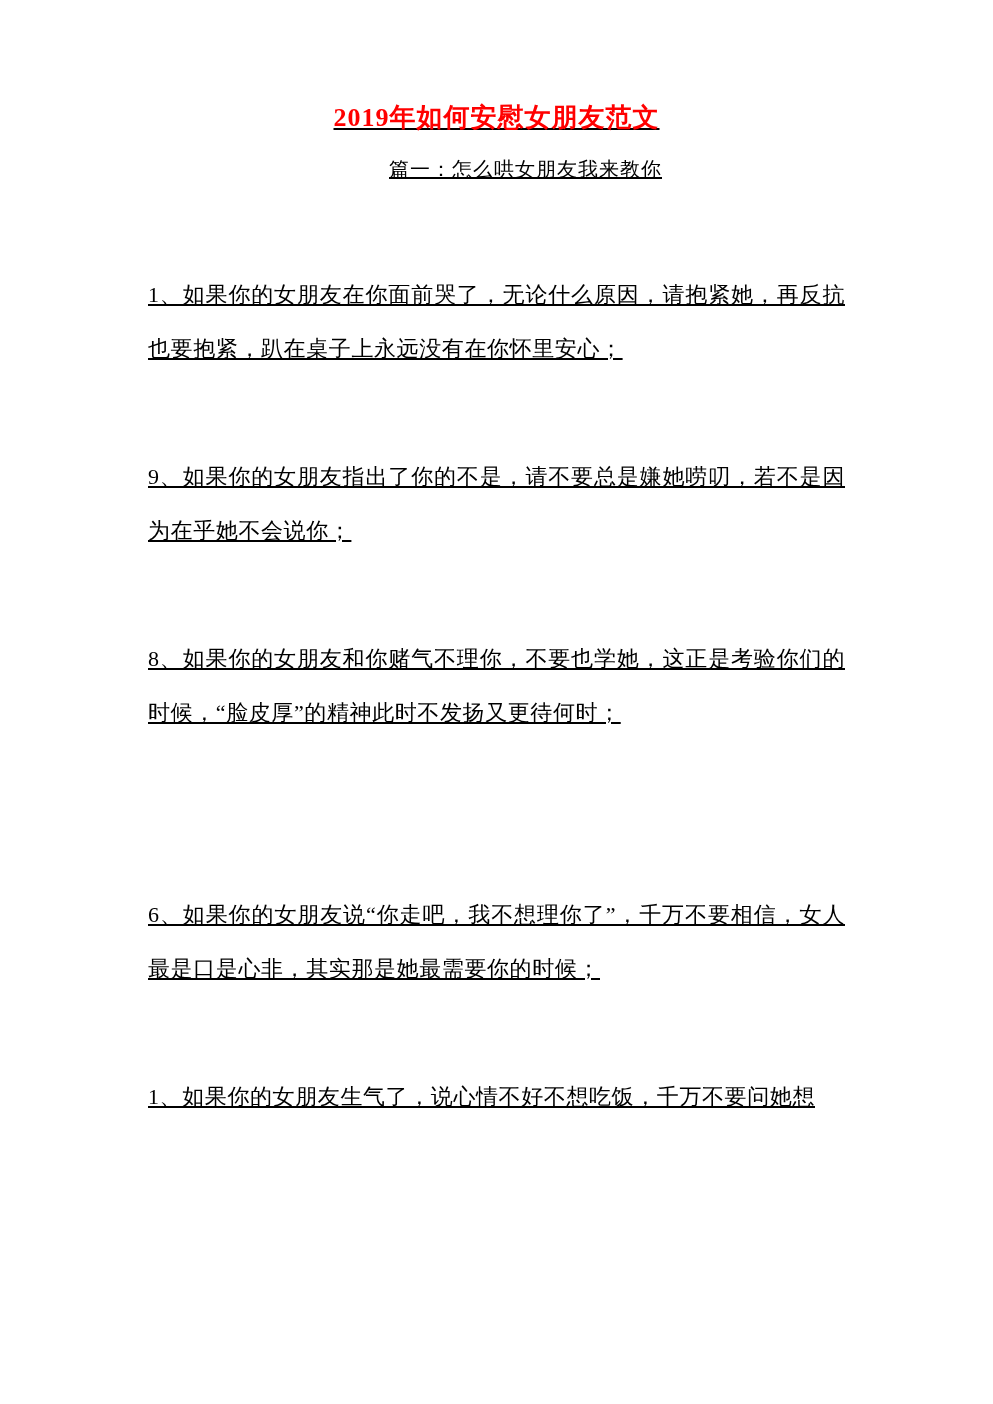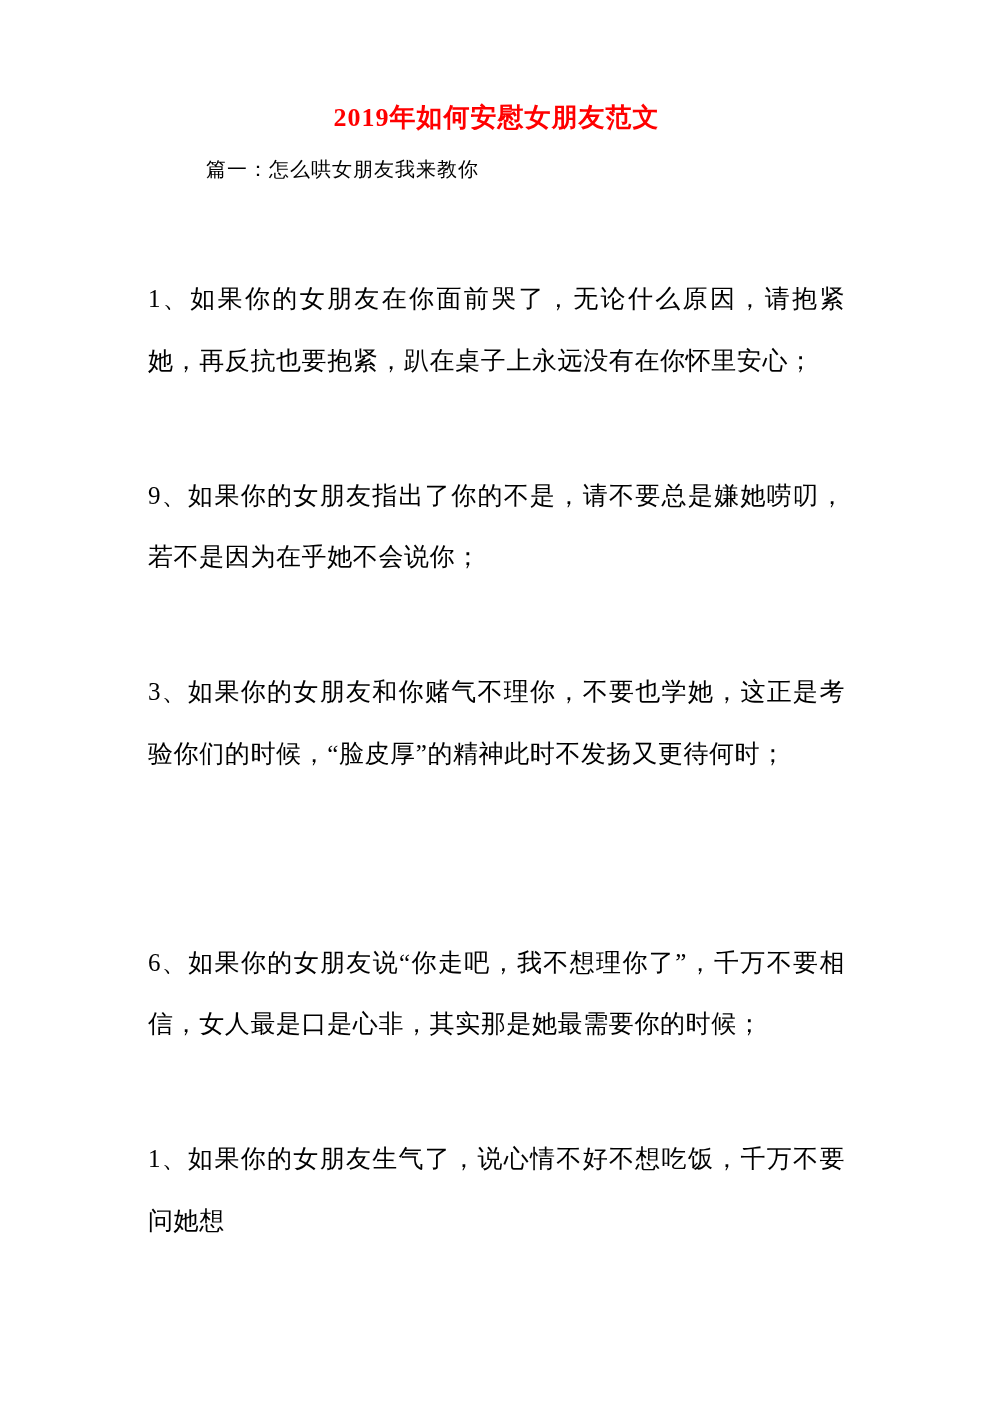--- a/index.html
+++ b/index.html
@@ -13,39 +13,41 @@
     font-family: "Liberation Serif", "DejaVu Serif", serif;
     color: #000000;
     overflow: hidden;
   }
   .page {
     position: relative;
     width: 993px;
     height: 1404px;
     box-sizing: border-box;
     padding: 100px 148px 8px 148px;
+    text-decoration: underline;
   }
   .doc-title {
     font-size: 26px;
     font-weight: bold;
     color: #ff0000;
     text-align: center;
     letter-spacing: 1px;
     line-height: 1.4;
     margin: 0 0 6px 0;
   }
   .subtitle {
     font-size: 20px;
     color: #000000;
     margin: 18px 0 0 58px;
     letter-spacing: 1px;
     line-height: 1.5;
+    text-align: center;
   }
   .body-block {
-    font-size: 25px;
+    font-size: 22px;
     line-height: 2.45;
     letter-spacing: 0.6px;
     text-align: justify;
     margin: 0;
   }
   .spacer-lg {
     height: 84px;
   }
   .spacer-md {
     height: 74px;
@@ -63,21 +65,21 @@
 
   <div class="subtitle">篇一：怎么哄女朋友我来教你</div>
 
   <div class="spacer-lg"></div>
 
   <div class="body-block">
     <p class="para">1、如果你的女朋友在你面前哭了，无论什么原因，请抱紧她，再反抗也要抱紧，趴在桌子上永远没有在你怀里安心；</p>
     <div class="spacer-md"></div>
     <p class="para">9、如果你的女朋友指出了你的不是，请不要总是嫌她唠叨，若不是因为在乎她不会说你；</p>
     <div class="spacer-md"></div>
-    <p class="para">3、如果你的女朋友和你赌气不理你，不要也学她，这正是考验你们的时候，“脸皮厚”的精神此时不发扬又更待何时；</p>
+    <p class="para">8、如果你的女朋友和你赌气不理你，不要也学她，这正是考验你们的时候，“脸皮厚”的精神此时不发扬又更待何时；</p>
     <div class="spacer-md"></div>
     <div class="spacer-md"></div>
     <p class="para">6、如果你的女朋友说“你走吧，我不想理你了”，千万不要相信，女人最是口是心非，其实那是她最需要你的时候；</p>
     <div class="spacer-md"></div>
     <p class="para">1、如果你的女朋友生气了，说心情不好不想吃饭，千万不要问她想</p>
   </div>
 
 </div>
 
 </body></html>

